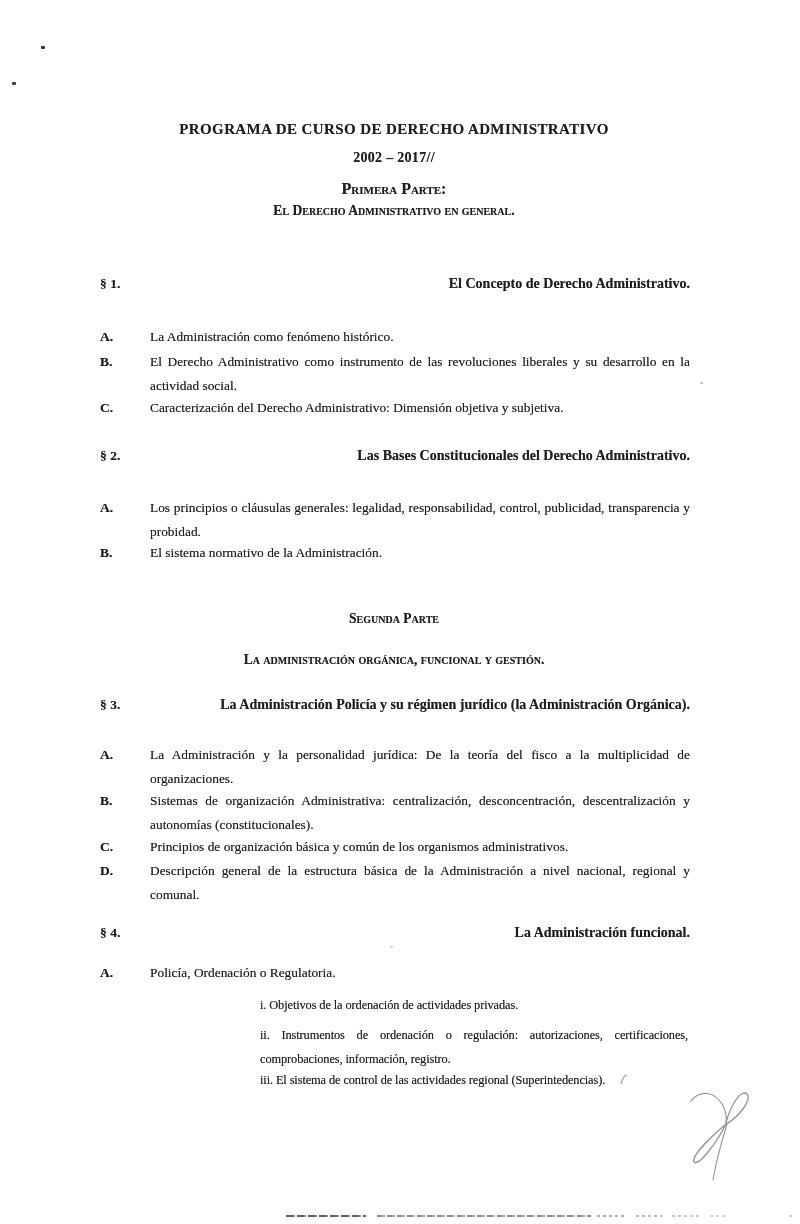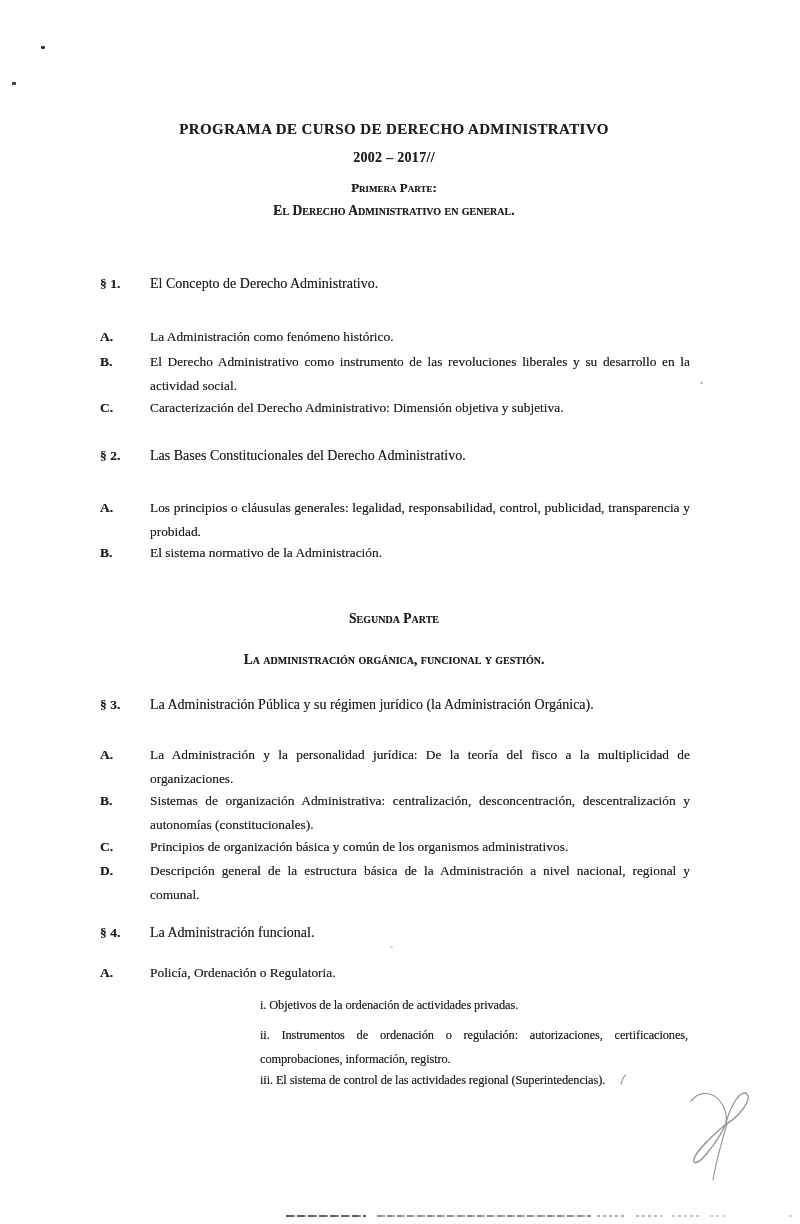--- a/index.html
+++ b/index.html
@@ -10,29 +10,29 @@
     overflow:hidden;
     font-family:"Liberation Serif","DejaVu Serif",serif;
     color:#1e1e1e;
     text-shadow:0 0 .45px rgba(30,30,30,.55);
   }
   
   .center{position:absolute;left:0;width:788px;text-align:center;white-space:nowrap;}
   .doc-title{top:121px;font-size:15px;font-weight:700;letter-spacing:.4px;}
   .doc-years{top:150px;font-size:14px;font-weight:700;letter-spacing:.3px;}
   .sc{font-variant:small-caps;font-weight:700;}
-  .p1-label{top:180px;font-size:13px;}
+  .p1-label{top:180px;font-size:16px;}
   .p1-title{top:203px;font-size:13.6px;}
   .p2-label{top:611px;font-size:13.6px;text-align:center;}
   .p2-title{top:652px;font-size:13.6px;}
   
   .row{position:absolute;left:100px;width:590px;}
   .row .lbl{position:absolute;left:0;top:0;font-weight:700;font-size:13.5px;line-height:24px;}
   .row .txt{display:block;margin-left:50px;text-align:justify;font-size:13.4px;line-height:24px;}
-  .heading .txt{font-weight:400;font-size:14px;text-align:left;white-space:nowrap;}
+  .heading .txt{font-weight:700;font-size:14px;text-align:right;white-space:nowrap;}
   
   .sub{position:absolute;left:260px;width:428px;text-align:justify;
        font-size:12.4px;letter-spacing:-0.12px;line-height:24px;}
   
   .speck{position:absolute;background:#333;border-radius:1px;}
   .sig{position:absolute;left:620px;top:1074px;}
   .dashseg{position:absolute;top:1215px;height:2px;}
 </style>
 </head>
 <body>
@@ -77,21 +77,21 @@
   <div class="row item" style="top:541px">
     <span class="lbl">B.</span>
     <span class="txt">El sistema normativo de la Administración.</span>
   </div>
 
   <div class="center sc p2-label">Segunda Parte</div>
   <div class="center sc p2-title">La administración orgánica, funcional y gestión.</div>
 
   <div class="row heading" style="top:693px">
     <span class="lbl">§ 3.</span>
-    <span class="txt">La Administración Pública y su régimen jurídico (la Administración Orgánica).</span>
+    <span class="txt">La Administración Policía y su régimen jurídico (la Administración Orgánica).</span>
   </div>
   <div class="row item" style="top:743px">
     <span class="lbl">A.</span>
     <span class="txt">La Administración y la personalidad jurídica: De la teoría del fisco a la multiplicidad de organizaciones.</span>
   </div>
   <div class="row item" style="top:789px">
     <span class="lbl">B.</span>
     <span class="txt">Sistemas de organización Administrativa: centralización, desconcentración, descentralización y autonomías (constitucionales).</span>
   </div>
   <div class="row item" style="top:835px">

